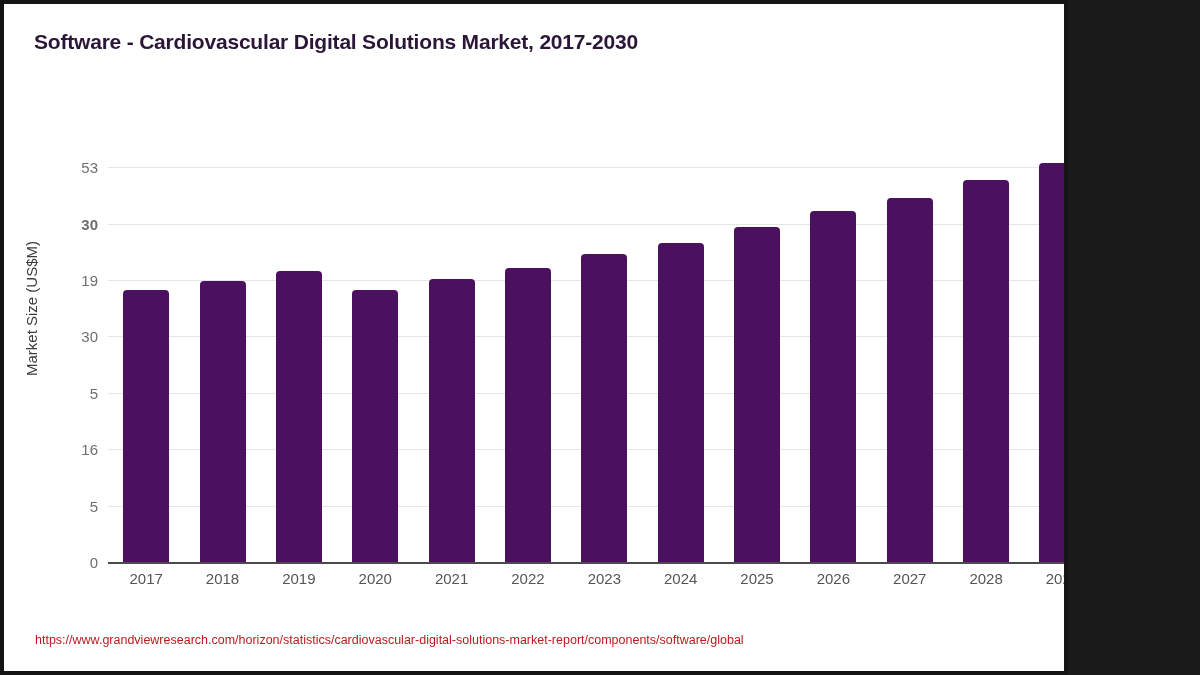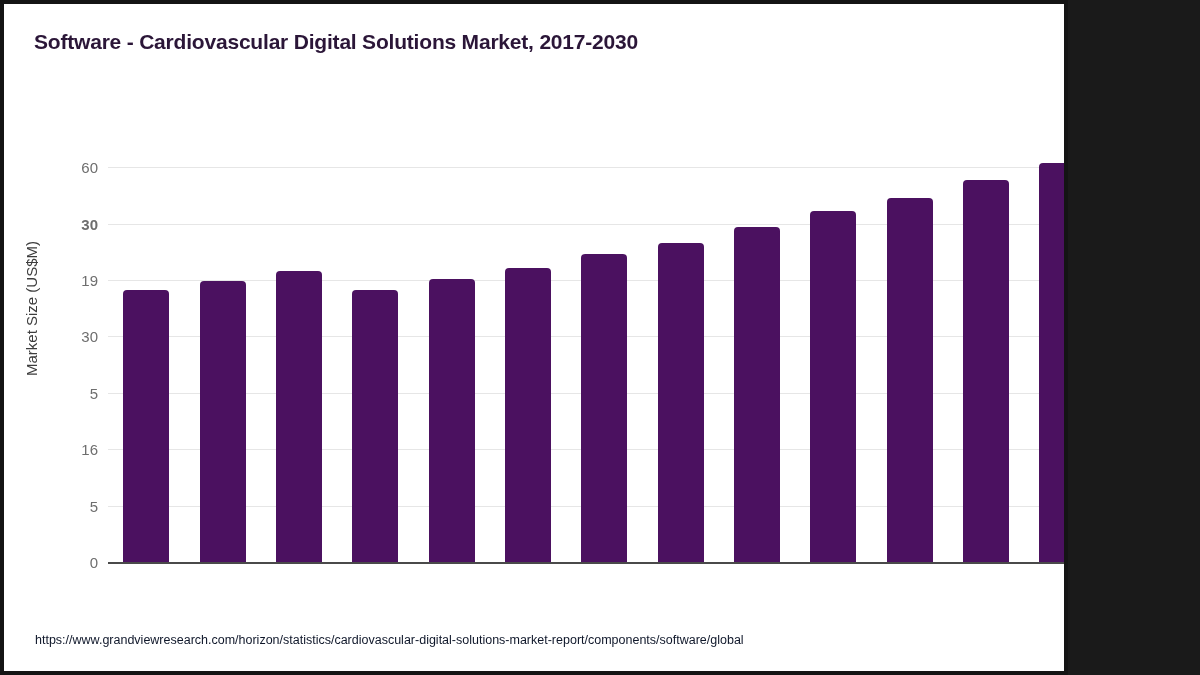--- a/index.html
+++ b/index.html
@@ -140,21 +140,21 @@
   }
 
   
   #footer-url {
     position: absolute;
     left: 31px;
     top: 629px;
     width: 900px;
     font-size: 12.5px;
     line-height: 15px;
-    color: #0f172a;
+    color: #b91c1c;
     word-break: break-all;
   }
   #logo {
     position: absolute;
     left: 1015px;
     top: 621px;
     width: 160px;
     height: 44px;
   }
   #logo-mark {
@@ -202,21 +202,21 @@
         <div class="gridline" style="top: 28.2px;"></div>
       </div>
     <div id="y-ticks">
         <div class="y-tick-label" style="top: 558px;">0</div>
         <div class="y-tick-label" style="top: 501.6px;">5</div>
         <div class="y-tick-label" style="top: 445.2px;">16</div>
         <div class="y-tick-label" style="top: 388.8px;">5</div>
         <div class="y-tick-label" style="top: 332.4px;">30</div>
         <div class="y-tick-label" style="top: 276px;">19</div>
         <div class="y-tick-label" style="top: 219.6px; font-weight: bold;">30</div>
-        <div class="y-tick-label" style="top: 163.2px;">60</div>
+        <div class="y-tick-label" style="top: 163.2px;">53</div>
       </div>
     <div id="axis-line-x"></div>
 
     <div style="position:absolute;left:0;top:0;width:1200px;height:675px;pointer-events:none;">
       <div id="y-axis-title">Market Size (US$M)</div>
     </div>
 
     <div id="bars">
         <div class="bar-slot" style="left: 0px; width: 76.3571px;">
           <div class="bar" title="2017: 24.1" style="height: 271.848px; background: rgb(75, 17, 96); left: 15.1786px;"></div>
@@ -254,18 +254,34 @@
         <div class="bar-slot" style="left: 839.929px; width: 76.3571px;">
           <div class="bar" title="2028: 33.9" style="height: 382.392px; background: rgb(75, 17, 96); left: 15.1786px;"></div>
         </div>
         <div class="bar-slot" style="left: 916.286px; width: 76.3571px;">
           <div class="bar" title="2029: 35.4" style="height: 399.312px; background: rgb(75, 17, 96); left: 15.1786px;"></div>
         </div>
         <div class="bar-slot" style="left: 992.643px; width: 76.3571px;">
           <div class="bar" title="2030: 37" style="height: 417.36px; background: rgb(75, 17, 96); left: 15.1786px;"></div>
         </div>
       </div>
+    <div id="x-ticks">
+        <div class="x-tick-label" style="left: 0px; width: 76.3571px;">2017</div>
+        <div class="x-tick-label" style="left: 76.3571px; width: 76.3571px;">2018</div>
+        <div class="x-tick-label" style="left: 152.714px; width: 76.3571px;">2019</div>
+        <div class="x-tick-label" style="left: 229.071px; width: 76.3571px;">2020</div>
+        <div class="x-tick-label" style="left: 305.429px; width: 76.3571px;">2021</div>
+        <div class="x-tick-label" style="left: 381.786px; width: 76.3571px;">2022</div>
+        <div class="x-tick-label" style="left: 458.143px; width: 76.3571px;">2023</div>
+        <div class="x-tick-label" style="left: 534.5px; width: 76.3571px;">2024</div>
+        <div class="x-tick-label" style="left: 610.857px; width: 76.3571px;">2025</div>
+        <div class="x-tick-label" style="left: 687.214px; width: 76.3571px;">2026</div>
+        <div class="x-tick-label" style="left: 763.571px; width: 76.3571px;">2027</div>
+        <div class="x-tick-label" style="left: 839.929px; width: 76.3571px;">2028</div>
+        <div class="x-tick-label" style="left: 916.286px; width: 76.3571px;">2029</div>
+        <div class="x-tick-label" style="left: 992.643px; width: 76.3571px;">2030</div>
+      </div>
 
     <div id="footer-url">https://www.grandviewresearch.com/horizon/statistics/cardiovascular-digital-solutions-market-report/components/software/global</div>
 
 
   </div>
 </div>
 
 </body></html>

